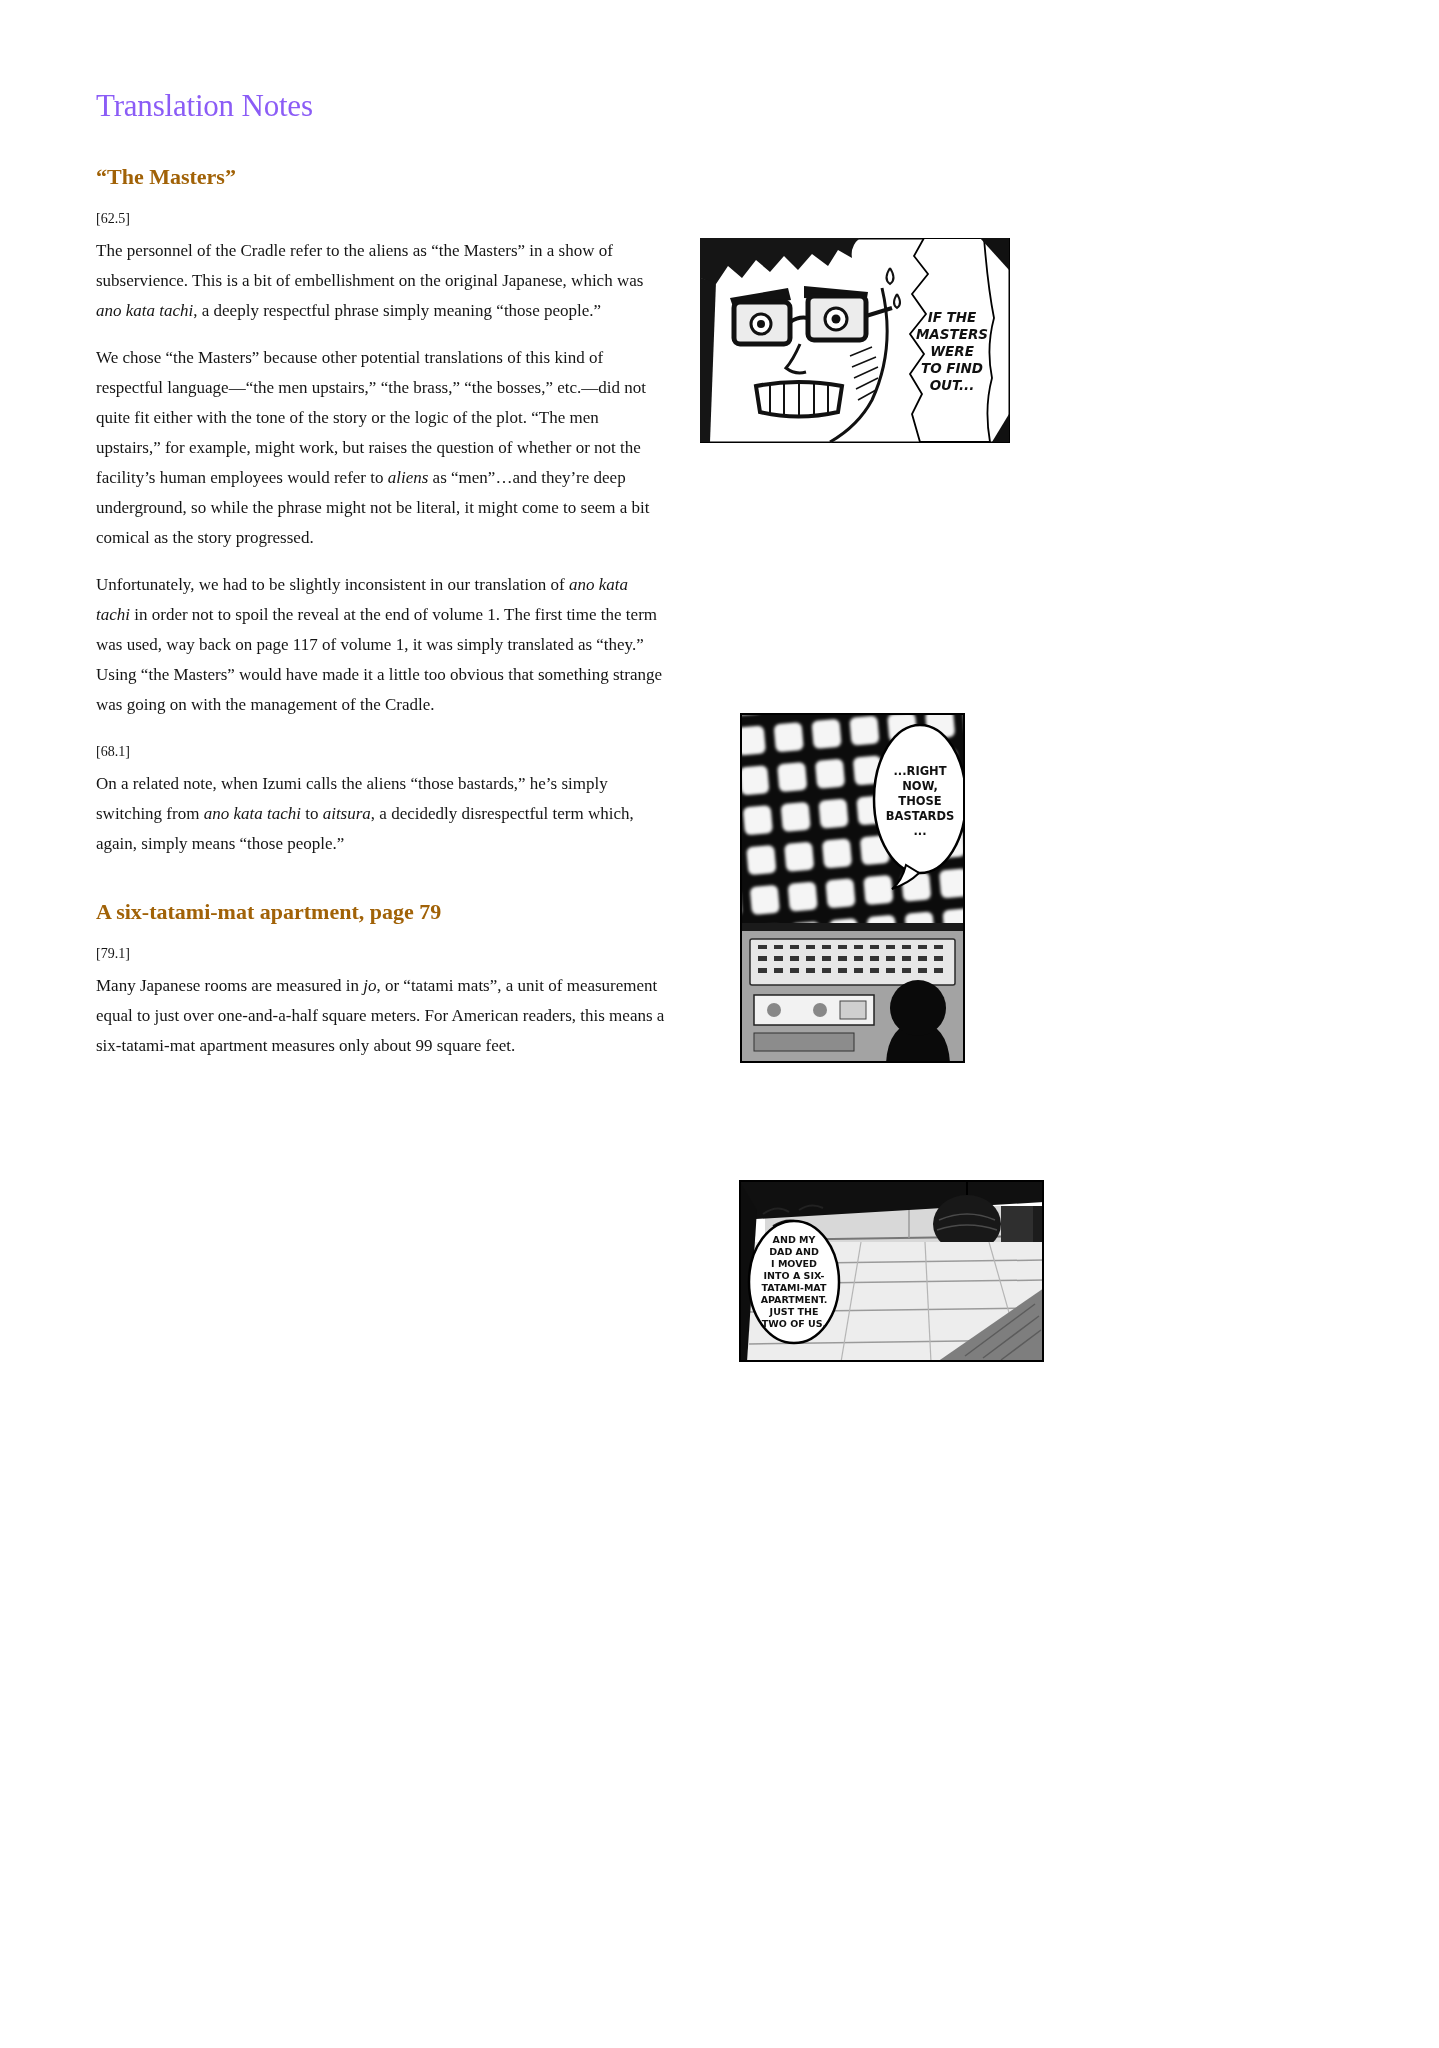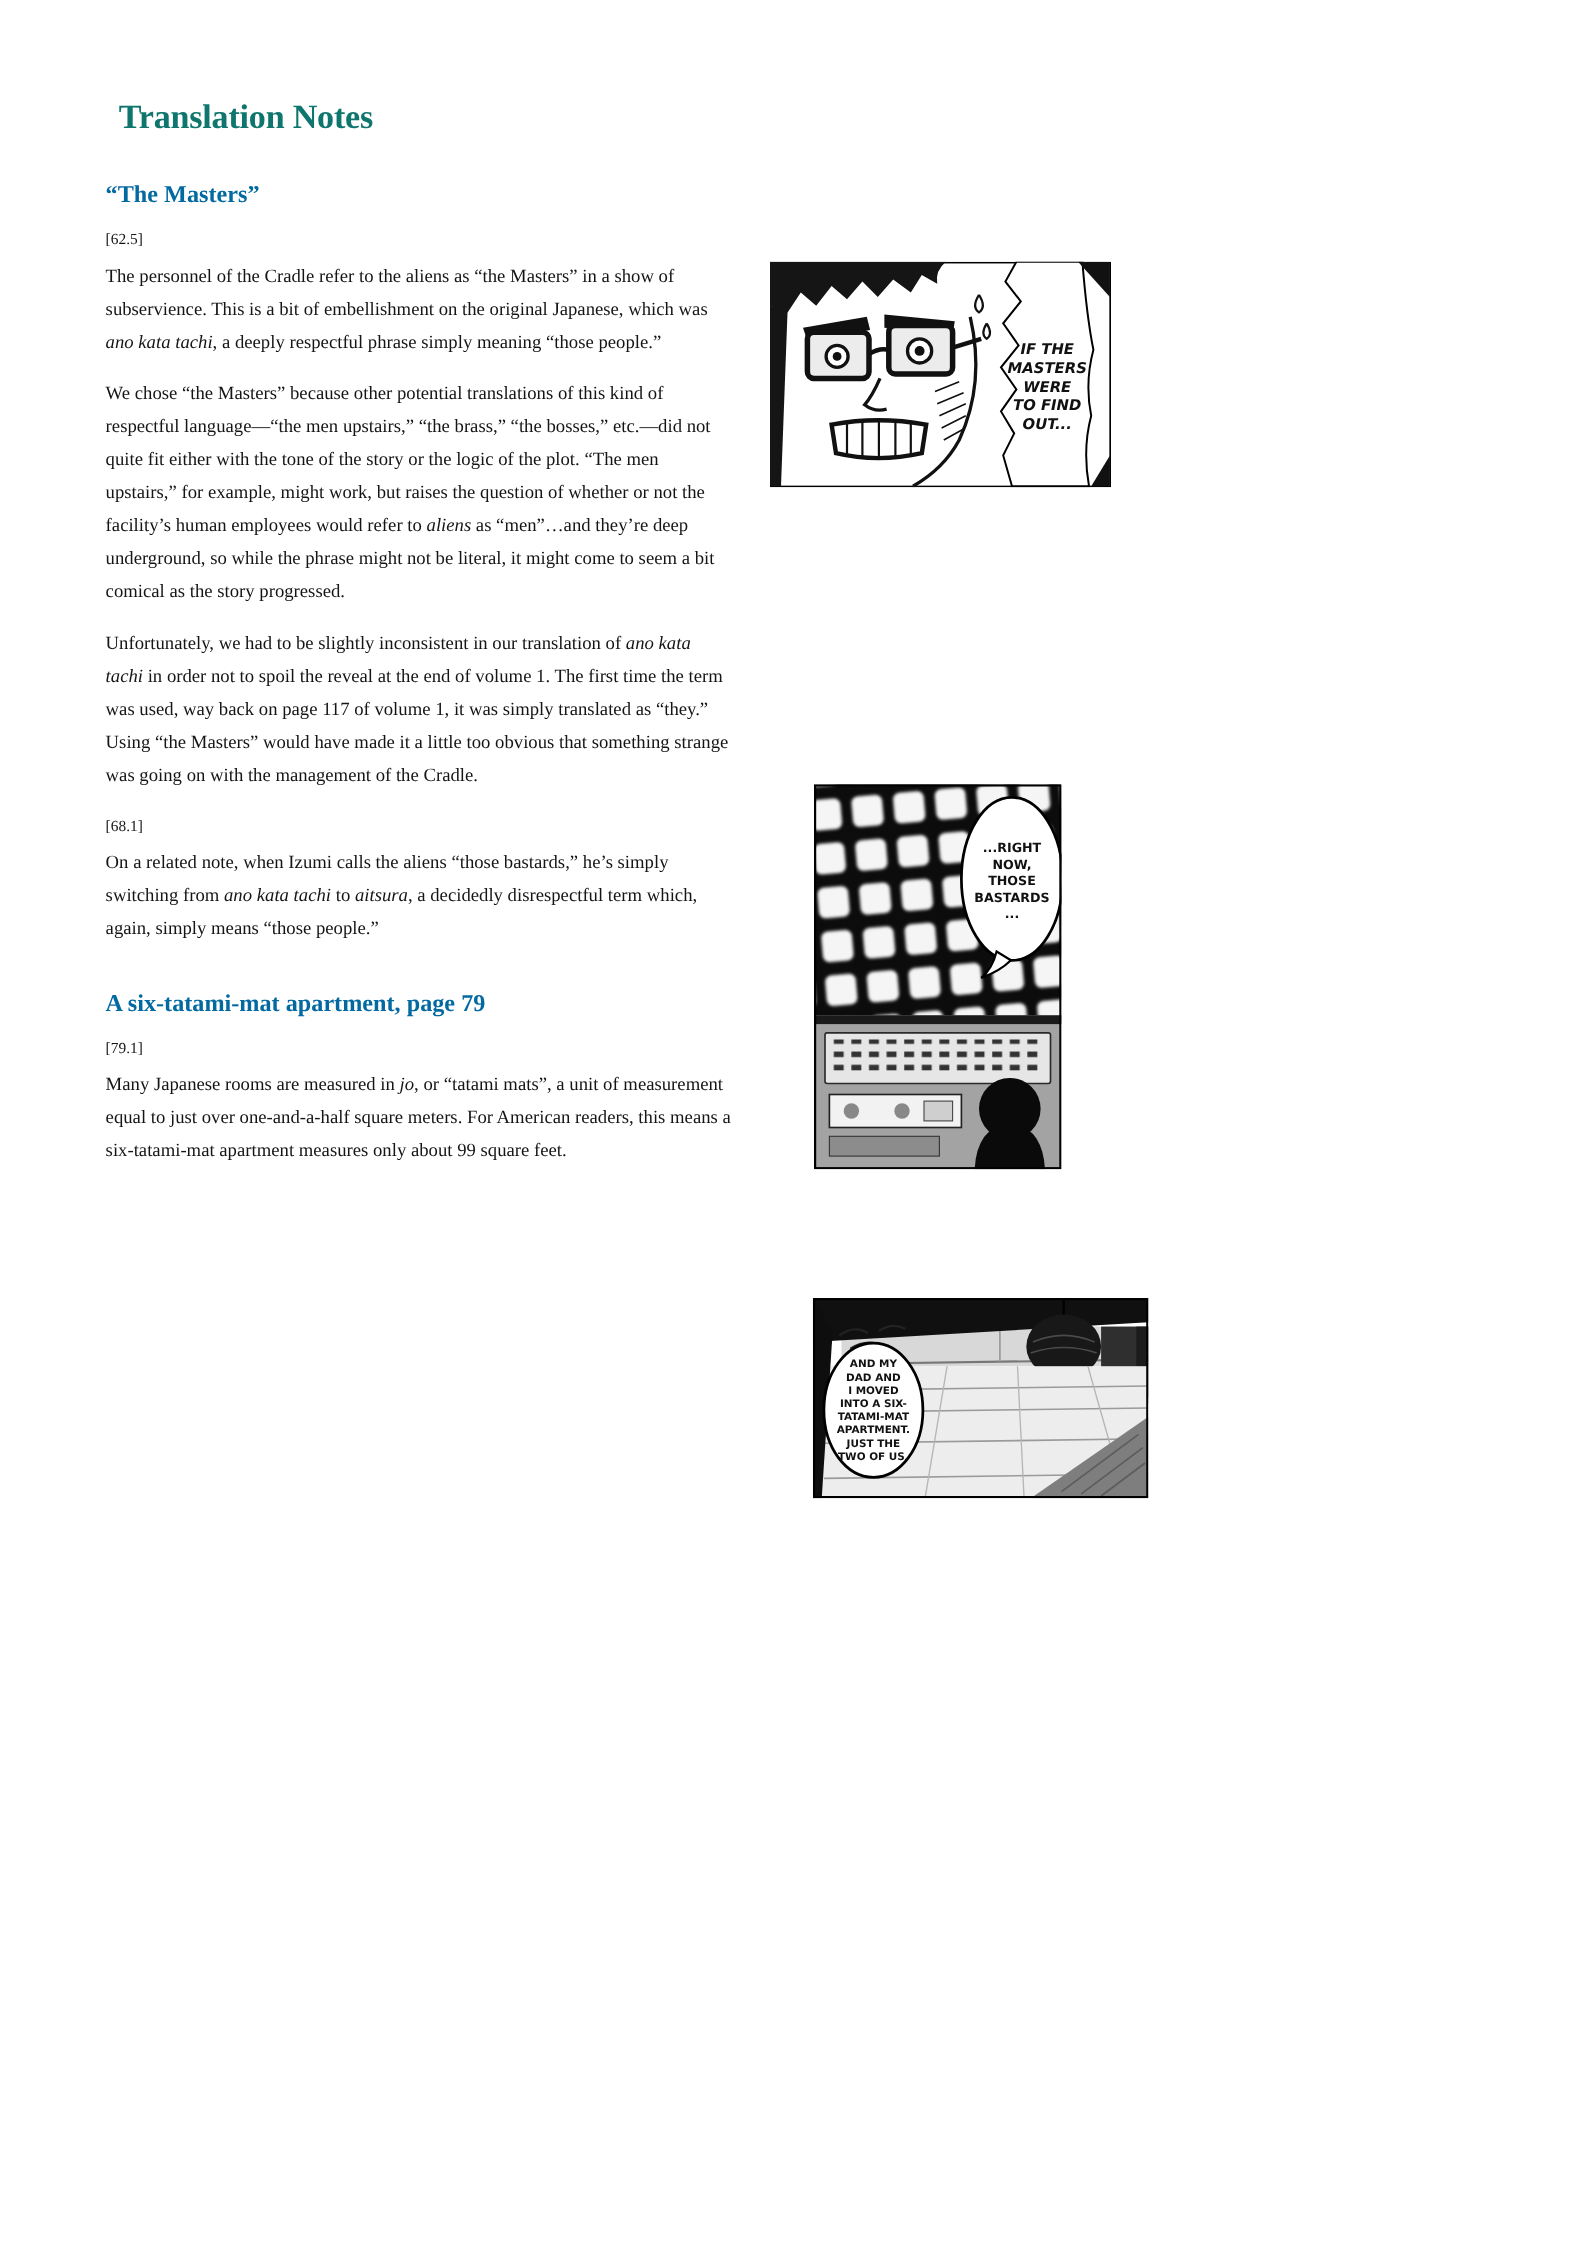--- a/index.html
+++ b/index.html
@@ -8,25 +8,25 @@
     width:1439px;height:2048px;
     background:#ffffff;
     font-family:"Liberation Serif", serif;
     color:#151515;
     overflow:hidden;
   }
   .text-col{
     position:absolute;left:96px;top:88px;width:570px;
   }
   h1.page-title{
-    font-size:31px;font-weight:700;letter-spacing:-0.2px;
-    margin:0 0 40px 12px;color:#0f766e;
+    font-size:31px;font-weight:400;letter-spacing:-0.2px;
+    margin:0 0 40px 0;color:#8b5cf6;
   }
   h2.section-heading{
-    font-size:22px;font-weight:700;margin:0 0 14px 0;color:#0369a1;
+    font-size:22px;font-weight:700;margin:0 0 14px 0;color:#a16207;
   }
   .ref{
     font-size:14px;line-height:30px;margin:0 0 2px 0;
   }
   p.body-para{
     font-size:17px;line-height:30px;margin:0 0 17px 0;
   }
   p.body-para i{font-style:italic;}
   section.section-tatami{display:block;margin-top:40px;}
   figure.panel{position:absolute;margin:0;padding:0;}

